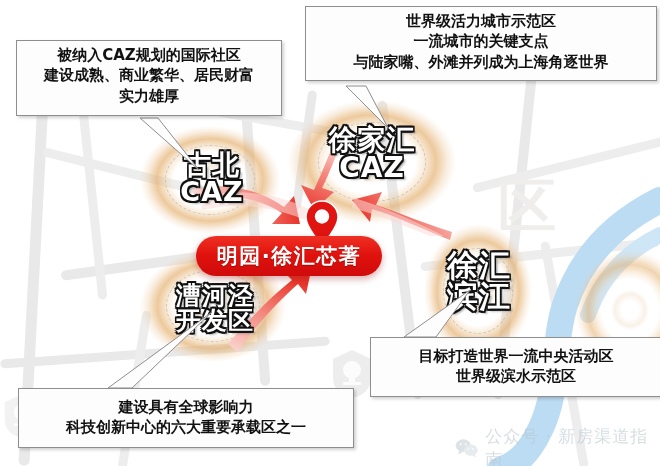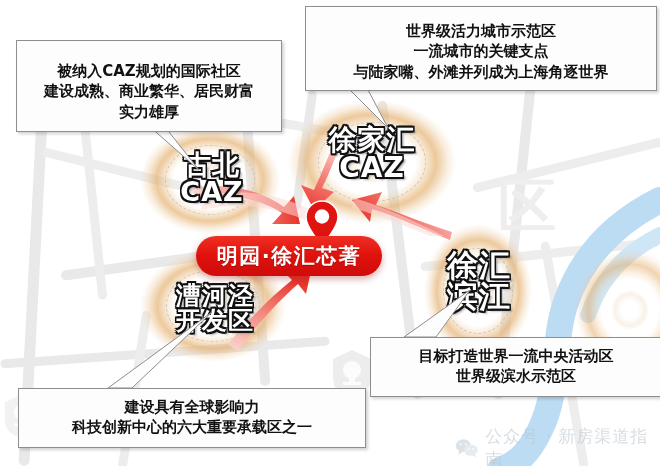--- a/index.html
+++ b/index.html
@@ -47,23 +47,23 @@
      display:flex;align-items:center;justify-content:center;margin-top:14px;}
   #pill span{color:#fff;font-weight:900;font-size:21px;letter-spacing:1.5px;
      text-shadow:0 1px 1px rgba(0,0,0,.25);}
 
   
   .callout{position:absolute;background:#fdfdfd;border:1px solid #8e8e8e;
      box-shadow:2px 2px 3px rgba(0,0,0,.18);
      color:#111;text-align:center;line-height:1.35;font-weight:600;}
   .callout .t{display:block;}
 
-  #co-gubei{left:16px;top:40px;width:252px;padding:20px 6px 9px;font-size:15px;}
-  #co-xjh{left:305px;top:6px;width:338px;padding:14px 6px 8px;font-size:15px;}
-  #co-caohejing{left:18px;top:388px;width:322px;padding:8px 12px 9px;font-size:15px;}
+  #co-gubei{left:16px;top:40px;width:252px;padding:4px 6px 9px;font-size:15px;}
+  #co-xjh{left:305px;top:6px;width:338px;padding:4px 6px 8px;font-size:15px;}
+  #co-caohejing{left:18px;top:388px;width:322px;padding:8px 6px 9px;font-size:15px;}
   #co-binjiang{left:370px;top:337px;width:278px;padding:8px 6px 9px;font-size:15px;}
 
   .tails{position:absolute;inset:0;pointer-events:none;}
 
   
   #wm{position:absolute;left:455px;top:425px;display:flex;align-items:center;gap:7px;opacity:.55;}
   #wm .wtext{color:#b9c3cc;font-size:17px;letter-spacing:1px;font-weight:500;}
 </style>
 </head>
 <body>

